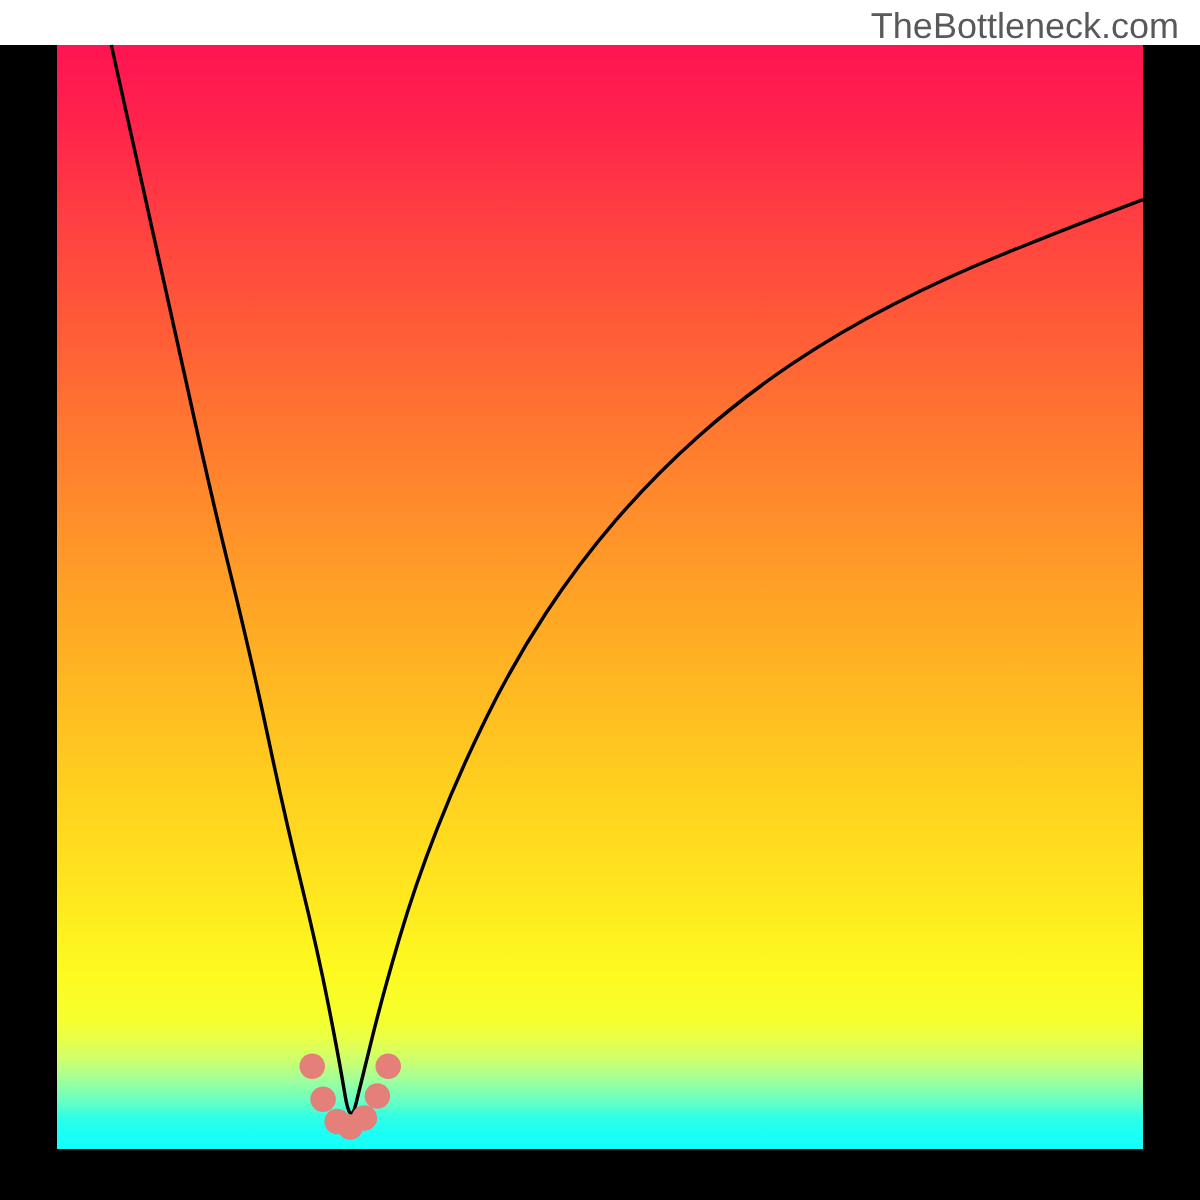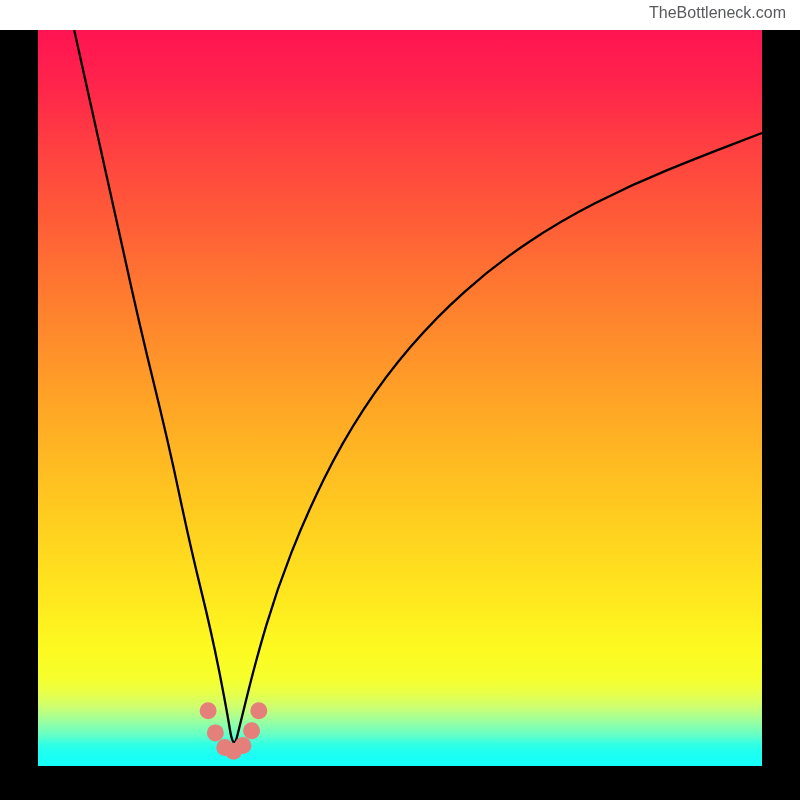--- a/index.html
+++ b/index.html
@@ -10,21 +10,21 @@
   }
   .container {
     position: relative;
     width: 800px;
     height: 800px;
   }
   .watermark {
     position: absolute;
     top: 4px;
     right: 14px;
-    font-size: 16px;
+    font-size: 24px;
     color: #58595b;
     font-family: Arial, sans-serif;
     z-index: 10;
   }
   .plot-area {
     position: absolute;
     left: 38px;
     top: 30px;
     width: 724px;
     height: 736px;

